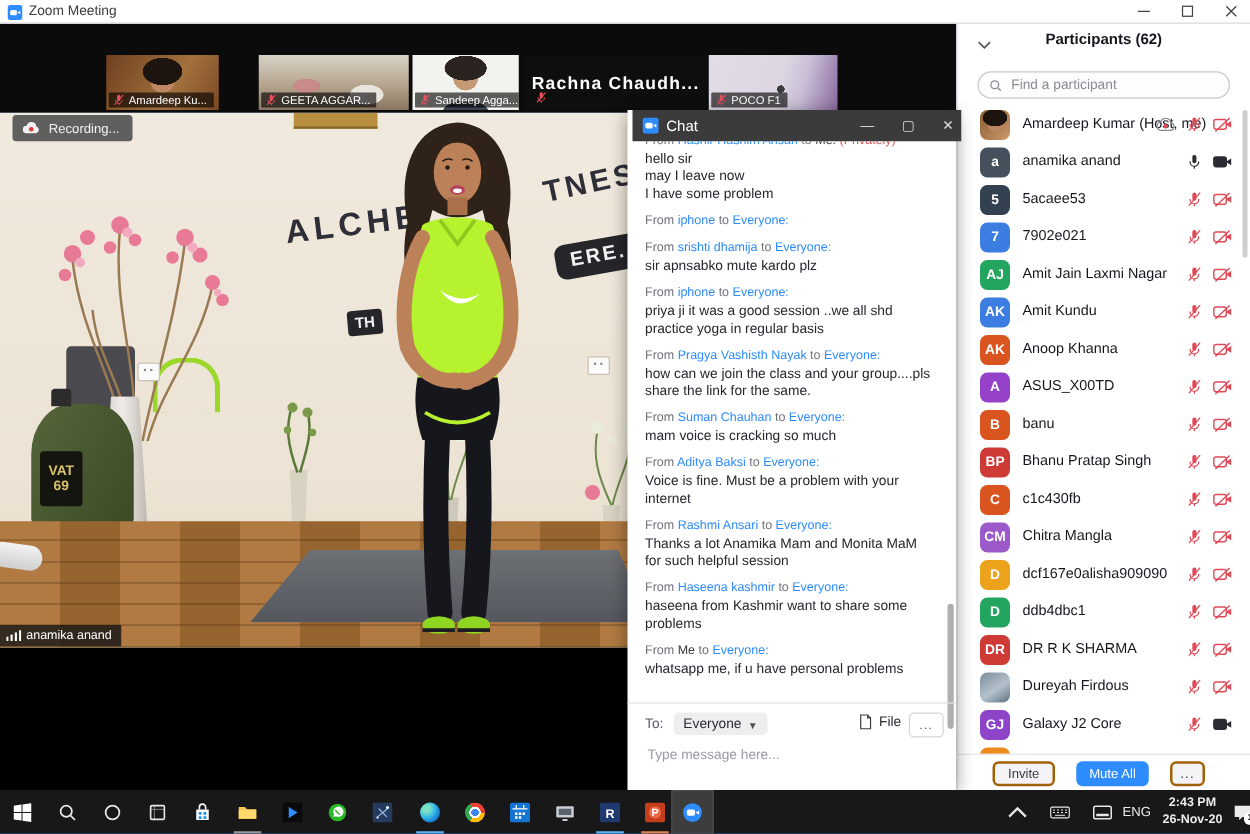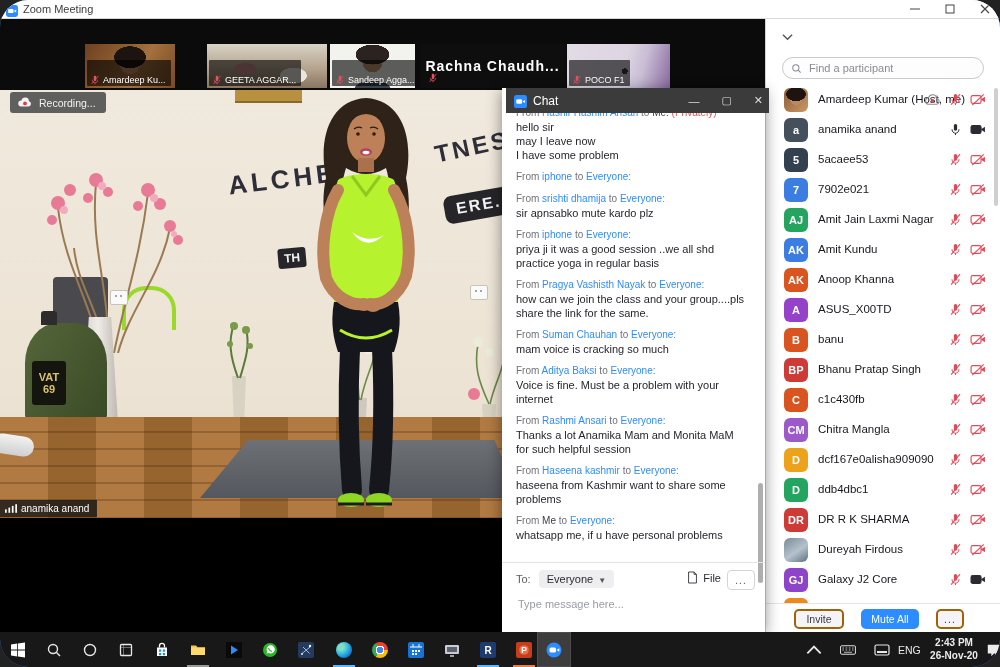--- a/index.html
+++ b/index.html
@@ -1,17 +1,17 @@
 <!DOCTYPE html>
 <html><head>
 <meta charset="utf-8">
 <style>
   html,body{margin:0;padding:0;background:#222;}
   #app{position:relative;width:1000px;height:667px;overflow:hidden;background:#3b82f6;
-       font-family:"Liberation Sans",sans-serif;border-radius:28px;-webkit-font-smoothing:antialiased;}
+       font-family:"Liberation Sans",sans-serif;-webkit-font-smoothing:antialiased;}
   
   .titlebar{position:absolute;left:0;top:0;width:1000px;height:18px;background:#fff;border-bottom:1px solid #d9d9d9;z-index:6;}
   .titlebar .app-ic{position:absolute;left:6px;top:3px;width:12px;height:12px;}
   .titlebar .t-text{position:absolute;left:23px;top:3px;font-size:11px;color:#3c3c3c;}
   .win-ctrls{position:absolute;top:2px;right:8px;display:flex;gap:21px;z-index:8;}
   .win-ctrls span{width:14px;height:14px;display:flex;align-items:center;justify-content:center;color:#444;font-size:11px;}
   
   .strip{position:absolute;left:0;top:18px;width:765px;height:72px;background:#0b0b0b;z-index:2;}
   .thumb{position:absolute;top:26px;height:44px;overflow:hidden;}
   .thumb:nth-child(1){left:85px;width:90px;background:
@@ -25,21 +25,21 @@
   .thumb:nth-child(3){left:330px;width:85px;background:
      radial-gradient(ellipse 17px 10px at 50% 24%,#2b2320 98%,transparent),
      radial-gradient(circle 10px at 50% 42%,#c49a74 98%,transparent),
      radial-gradient(ellipse 30px 15px at 50% 104%,#3c4450 60%,transparent 62%),
      #f2f2ef;}
   .thumb:nth-child(4){left:420px;width:145px;background:#0e0e0e;}
   .thumb:nth-child(5){left:567px;width:103px;background:
      radial-gradient(circle 3px at 56% 62%,#3a3a3a 98%,transparent),
      linear-gradient(105deg,#e2dce6 0%,#ddd5e2 55%,#c9bed6 72%,#8a6aa0 100%);}
   .thumb-label{position:absolute;left:2px;bottom:2px;display:flex;align-items:center;gap:3px;
-     background:rgba(0,0,0,.62);color:#fff;font-size:9px;padding:15px 5px 1px 3px;border-radius:1px;max-width:95%;}
+     background:rgba(0,0,0,.62);color:#fff;font-size:9px;padding:1px 5px 1px 3px;border-radius:1px;max-width:95%;}
   .thumb.name-card .thumb-label{background:transparent;bottom:4px;left:5px;}
   .big-name{position:absolute;inset:0;display:flex;align-items:center;justify-content:center;
      color:#fff;font-weight:bold;font-size:14px;letter-spacing:1px;white-space:nowrap;}
   .thumb-name{white-space:nowrap;overflow:hidden;text-overflow:ellipsis;}
   .next-btn{position:absolute;left:688px;top:36px;width:27px;height:27px;border-radius:50%;
      background:#2d8cff;border:2px solid #cfe2ff;box-sizing:border-box;display:flex;align-items:center;justify-content:center;
      color:#fff;font-size:13px;font-weight:bold;}
   
   .video-area{position:absolute;left:0;top:90px;width:765px;height:542px;background:#000;z-index:1;}
   .scene{position:absolute;left:0;top:0;width:765px;height:428px;overflow:hidden;
@@ -454,20 +454,21 @@
       <input class="compose" placeholder="Type message here..." style="">
     </div>
   </div>
 
   <div class="panel">
     <span class="p-chev">
       <svg viewBox="0 0 12 8" width="11" height="8">
           <path d="M1 1.5l5 5 5-5" fill="none" stroke="#555" stroke-width="1.5"></path>
         </svg>
     </span>
+    <div class="p-head">Participants (62)</div>
     <div class="searchbox">
       <svg width="11" height="11" viewBox="0 0 16 16">
           <circle cx="7" cy="7" r="4.5" fill="none" stroke="#8a8a94" stroke-width="1.5"></circle>
           <path d="M10.5 10.5L14 14" stroke="#8a8a94" stroke-width="1.5"></path>
         </svg>
       <input placeholder="Find a participant" style="">
     </div>
     <div class="p-list" id="plist">
         <div class="p-row">
           <div class="p-avatar ph-amardeep"></div>

